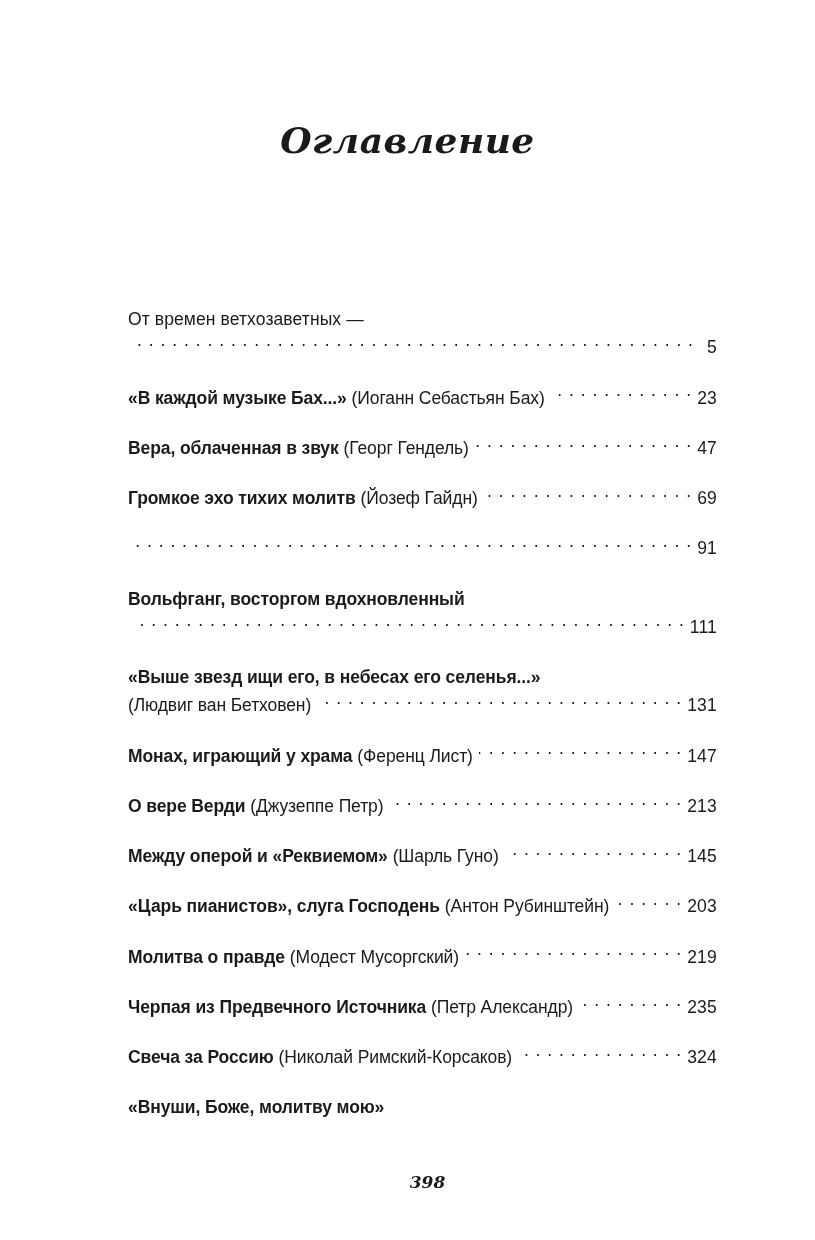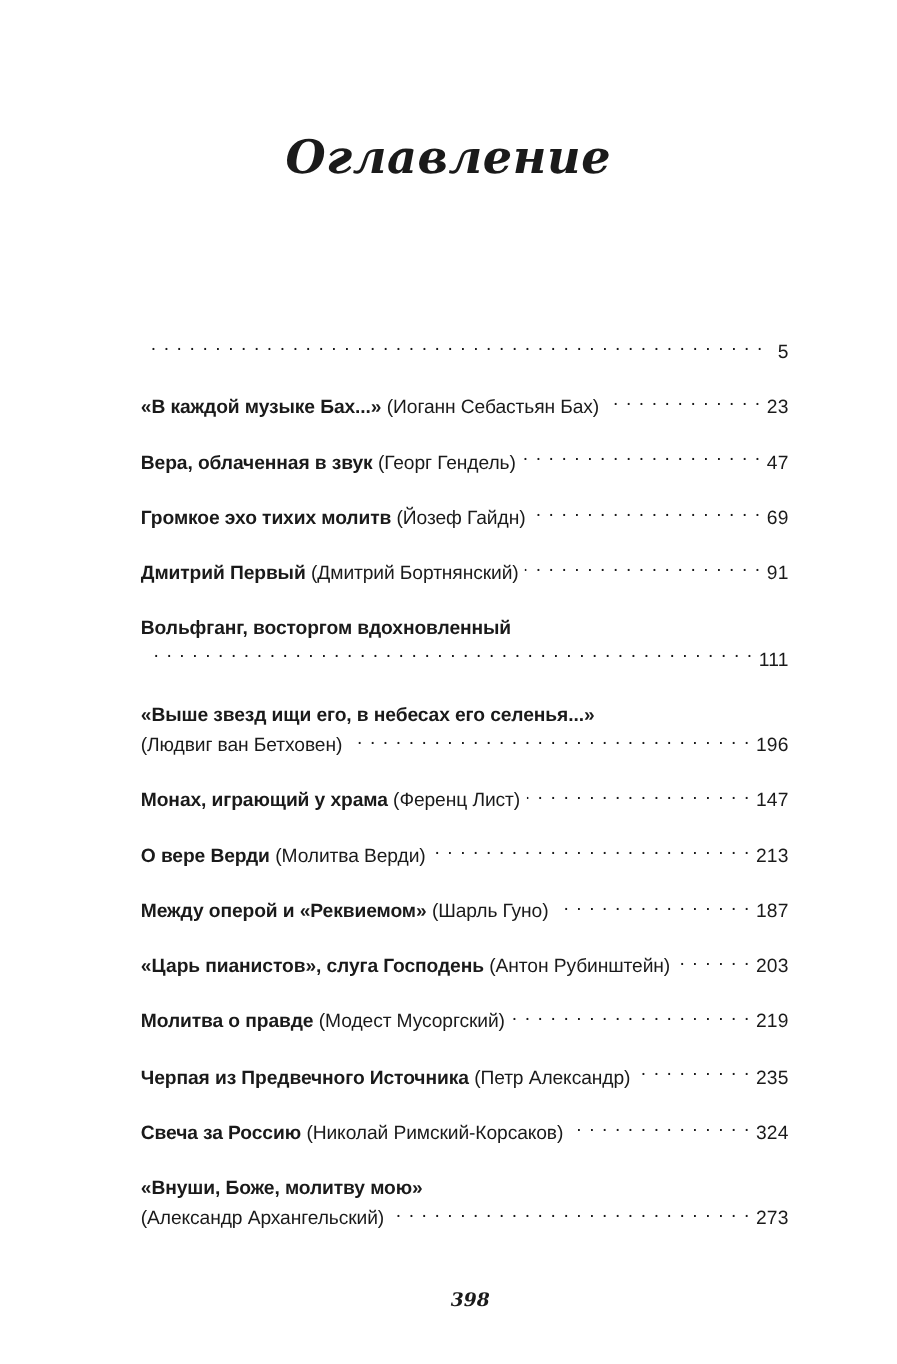--- a/index.html
+++ b/index.html
@@ -27,21 +27,21 @@
   
   .toc-title {
     position: absolute;
     top: 122px;
     left: 0;
     width: 815px;
     text-align: center;
     font-family: "DejaVu Serif", "Liberation Serif", serif;
     font-style: italic;
     font-weight: 700;
-    font-size: 42px;
+    font-size: 36px;
     letter-spacing: 0.5px;
     color: #1a1a1a;
     line-height: 1;
   }
 
   
   .toc-list {
     position: absolute;
     top: 306px;
     left: 128px;
@@ -130,20 +130,23 @@
 </style>
 </head>
 <body>
 
 <div class="page">
 
   <div class="toc-title">Оглавление</div>
 
   <div class="toc-list">
       <div class="toc-entry plain">
+        <div class="toc-line nopage">
+          <span class="toc-text"><span class="toc-title-txt">От времен ветхозаветных —</span></span>
+        </div>
         <div class="toc-line cont">
           <span class="toc-text"></span>
           <span class="toc-leader"></span>
           <span class="toc-page">5</span>
         </div>
       </div>
       <div class="toc-entry">
         <div class="toc-line">
           <span class="toc-text"><span class="toc-title-txt">«В каждой музыке Бах...»</span> <span class="toc-author">(Иоганн Себастьян Бах)</span></span>
           <span class="toc-leader"></span>
@@ -159,63 +162,62 @@
       </div>
       <div class="toc-entry">
         <div class="toc-line">
           <span class="toc-text"><span class="toc-title-txt">Громкое эхо тихих молитв</span> <span class="toc-author">(Йозеф Гайдн)</span></span>
           <span class="toc-leader"></span>
           <span class="toc-page">69</span>
         </div>
       </div>
       <div class="toc-entry">
         <div class="toc-line">
-          <span class="toc-text"><span class="toc-title-txt">Дмитрий Первый</span> <span class="toc-author">(Дмитрий Бортнянский)</span></span>
           <span class="toc-leader"></span>
           <span class="toc-page">91</span>
         </div>
       </div>
       <div class="toc-entry">
         <div class="toc-line nopage">
           <span class="toc-text"><span class="toc-title-txt">Вольфганг, восторгом вдохновленный</span></span>
         </div>
         <div class="toc-line cont">
           <span class="toc-leader"></span>
           <span class="toc-page">111</span>
         </div>
       </div>
       <div class="toc-entry">
         <div class="toc-line nopage">
           <span class="toc-text"><span class="toc-title-txt">«Выше звезд ищи его, в небесах его селенья...»</span></span>
         </div>
         <div class="toc-line cont">
           <span class="toc-text"><span class="toc-author">(Людвиг ван Бетховен)</span></span>
           <span class="toc-leader"></span>
-          <span class="toc-page">196</span>
+          <span class="toc-page">131</span>
         </div>
       </div>
       <div class="toc-entry">
         <div class="toc-line">
           <span class="toc-text"><span class="toc-title-txt">Монах, играющий у храма</span> <span class="toc-author">(Ференц Лист)</span></span>
           <span class="toc-leader"></span>
           <span class="toc-page">147</span>
         </div>
       </div>
       <div class="toc-entry">
         <div class="toc-line">
-          <span class="toc-text"><span class="toc-title-txt">О вере Верди</span> <span class="toc-author">(Молитва Верди)</span></span>
+          <span class="toc-text"><span class="toc-title-txt">О вере Верди</span> <span class="toc-author">(Джузеппе Петр)</span></span>
           <span class="toc-leader"></span>
           <span class="toc-page">213</span>
         </div>
       </div>
       <div class="toc-entry">
         <div class="toc-line">
           <span class="toc-text"><span class="toc-title-txt">Между оперой и «Реквиемом»</span> <span class="toc-author">(Шарль Гуно)</span></span>
           <span class="toc-leader"></span>
-          <span class="toc-page">187</span>
+          <span class="toc-page">145</span>
         </div>
       </div>
       <div class="toc-entry">
         <div class="toc-line">
           <span class="toc-text"><span class="toc-title-txt">«Царь пианистов», слуга Господень</span> <span class="toc-author">(Антон Рубинштейн)</span></span>
           <span class="toc-leader"></span>
           <span class="toc-page">203</span>
         </div>
       </div>
       <div class="toc-entry">
@@ -236,23 +238,18 @@
         <div class="toc-line">
           <span class="toc-text"><span class="toc-title-txt">Свеча за Россию</span> <span class="toc-author">(Николай Римский-Корсаков)</span></span>
           <span class="toc-leader"></span>
           <span class="toc-page">324</span>
         </div>
       </div>
       <div class="toc-entry">
         <div class="toc-line nopage">
           <span class="toc-text"><span class="toc-title-txt">«Внуши, Боже, молитву мою»</span></span>
         </div>
-        <div class="toc-line cont">
-          <span class="toc-text"><span class="toc-author">(Александр Архангельский)</span></span>
-          <span class="toc-leader"></span>
-          <span class="toc-page">273</span>
-        </div>
       </div>
     </div>
 
   <div class="folio">398</div>
 
 </div>
 
 </body></html>

